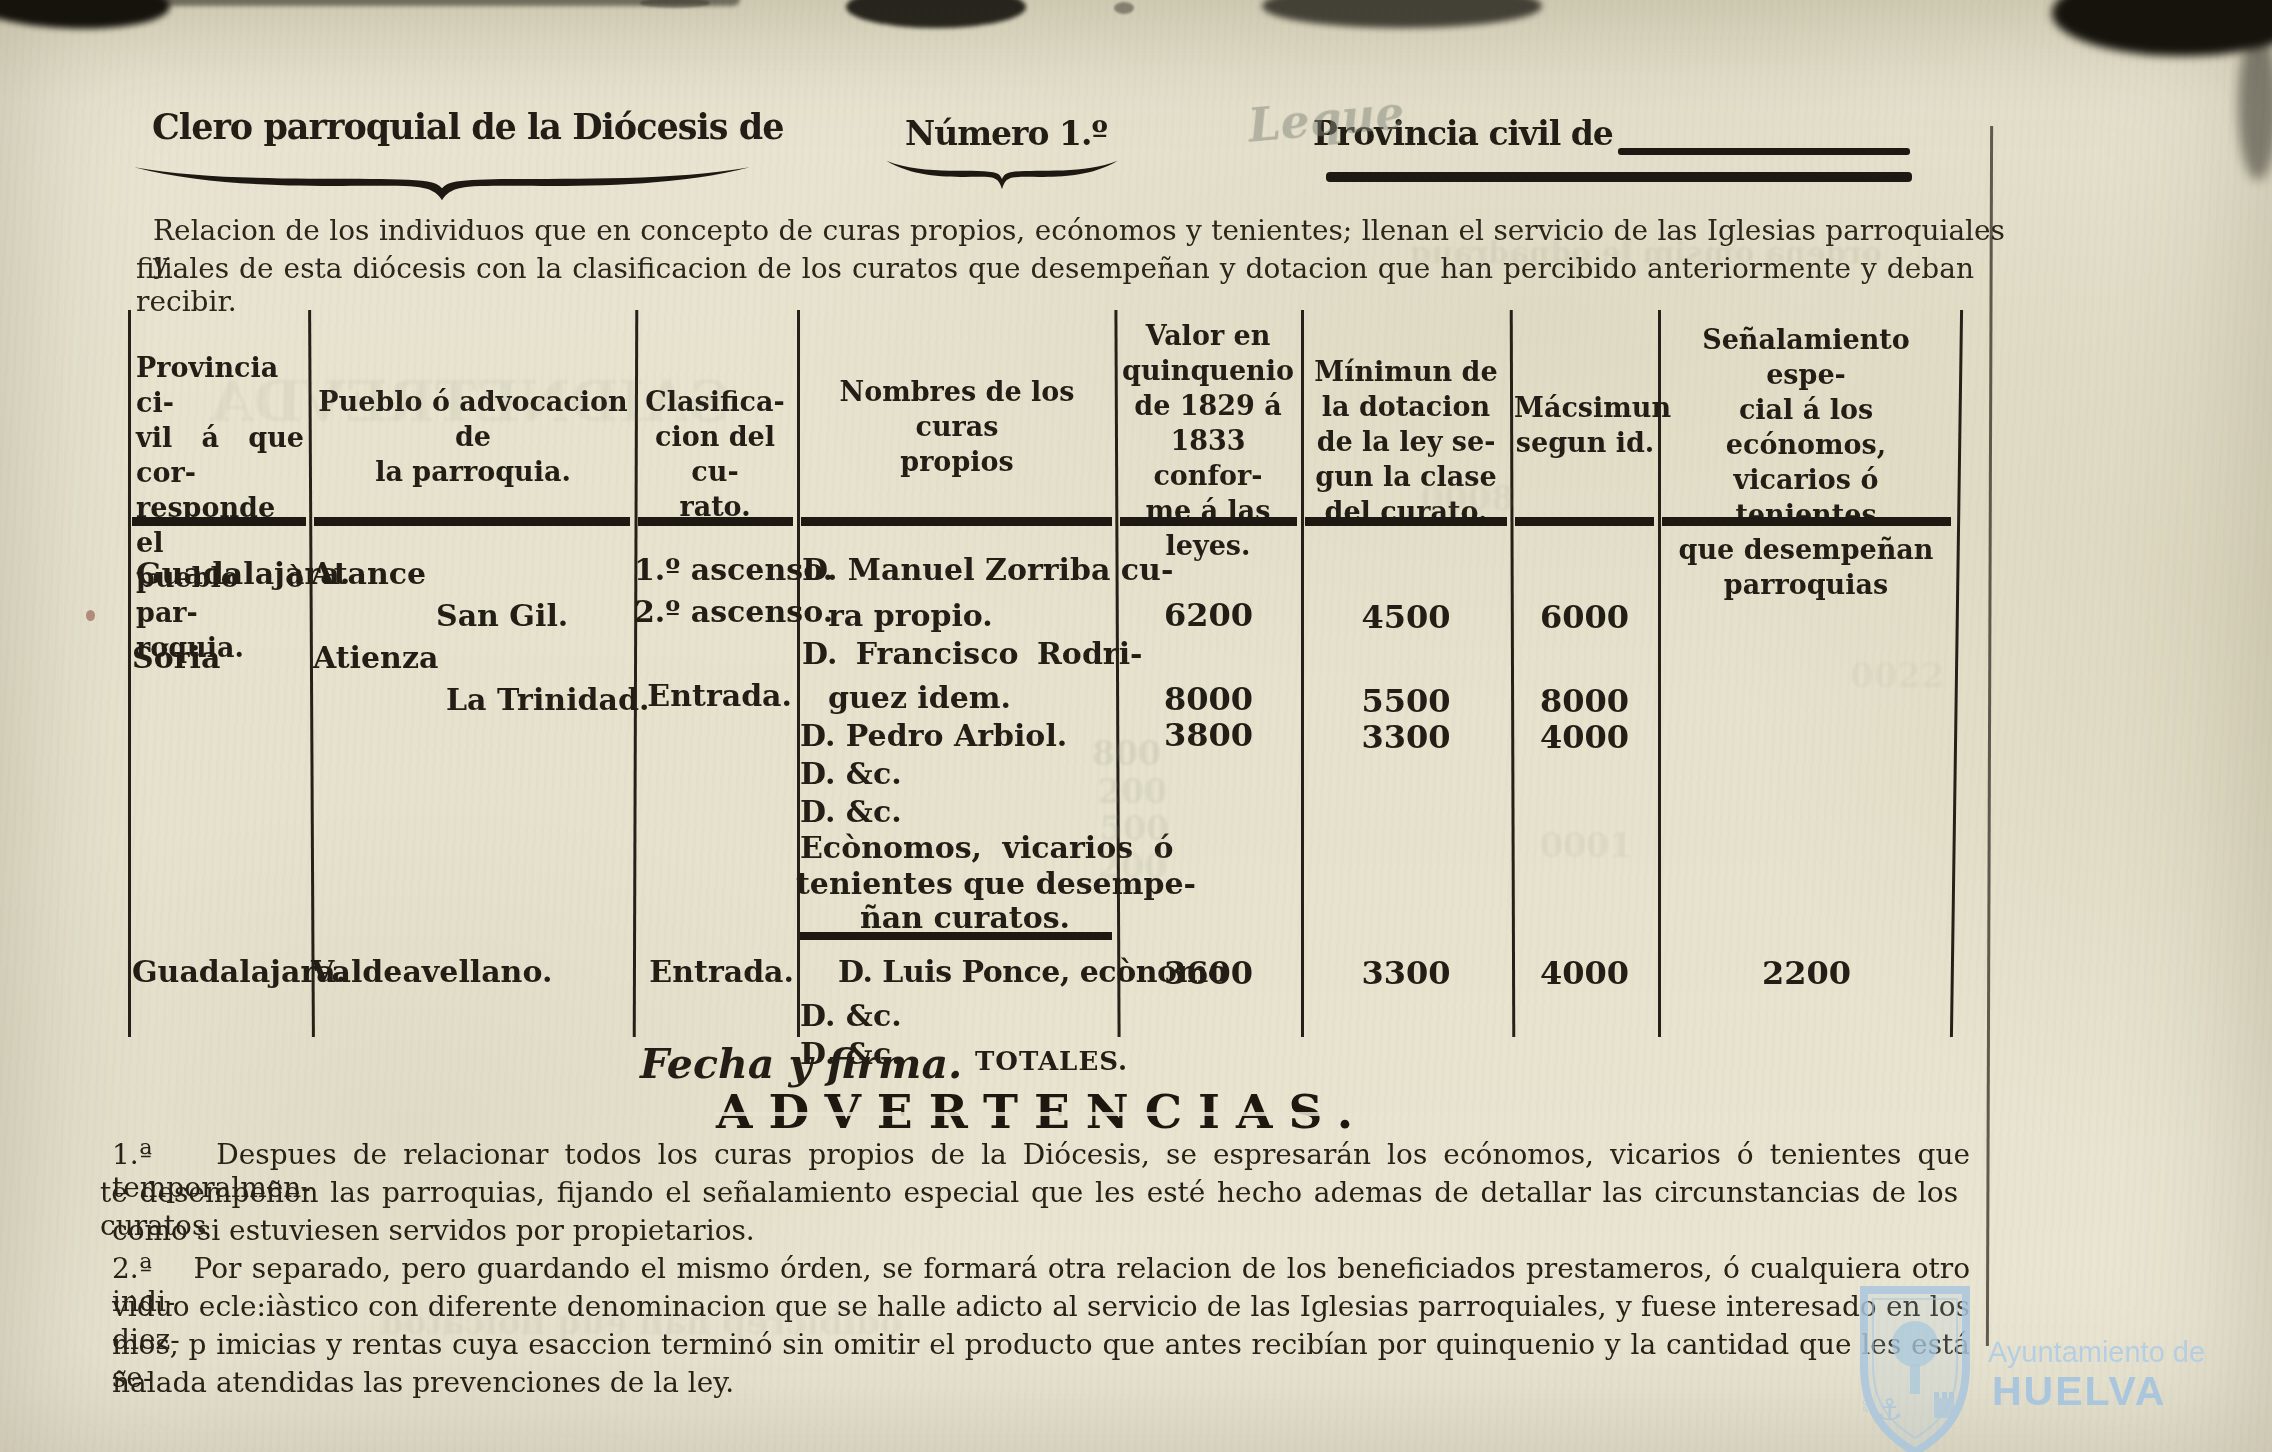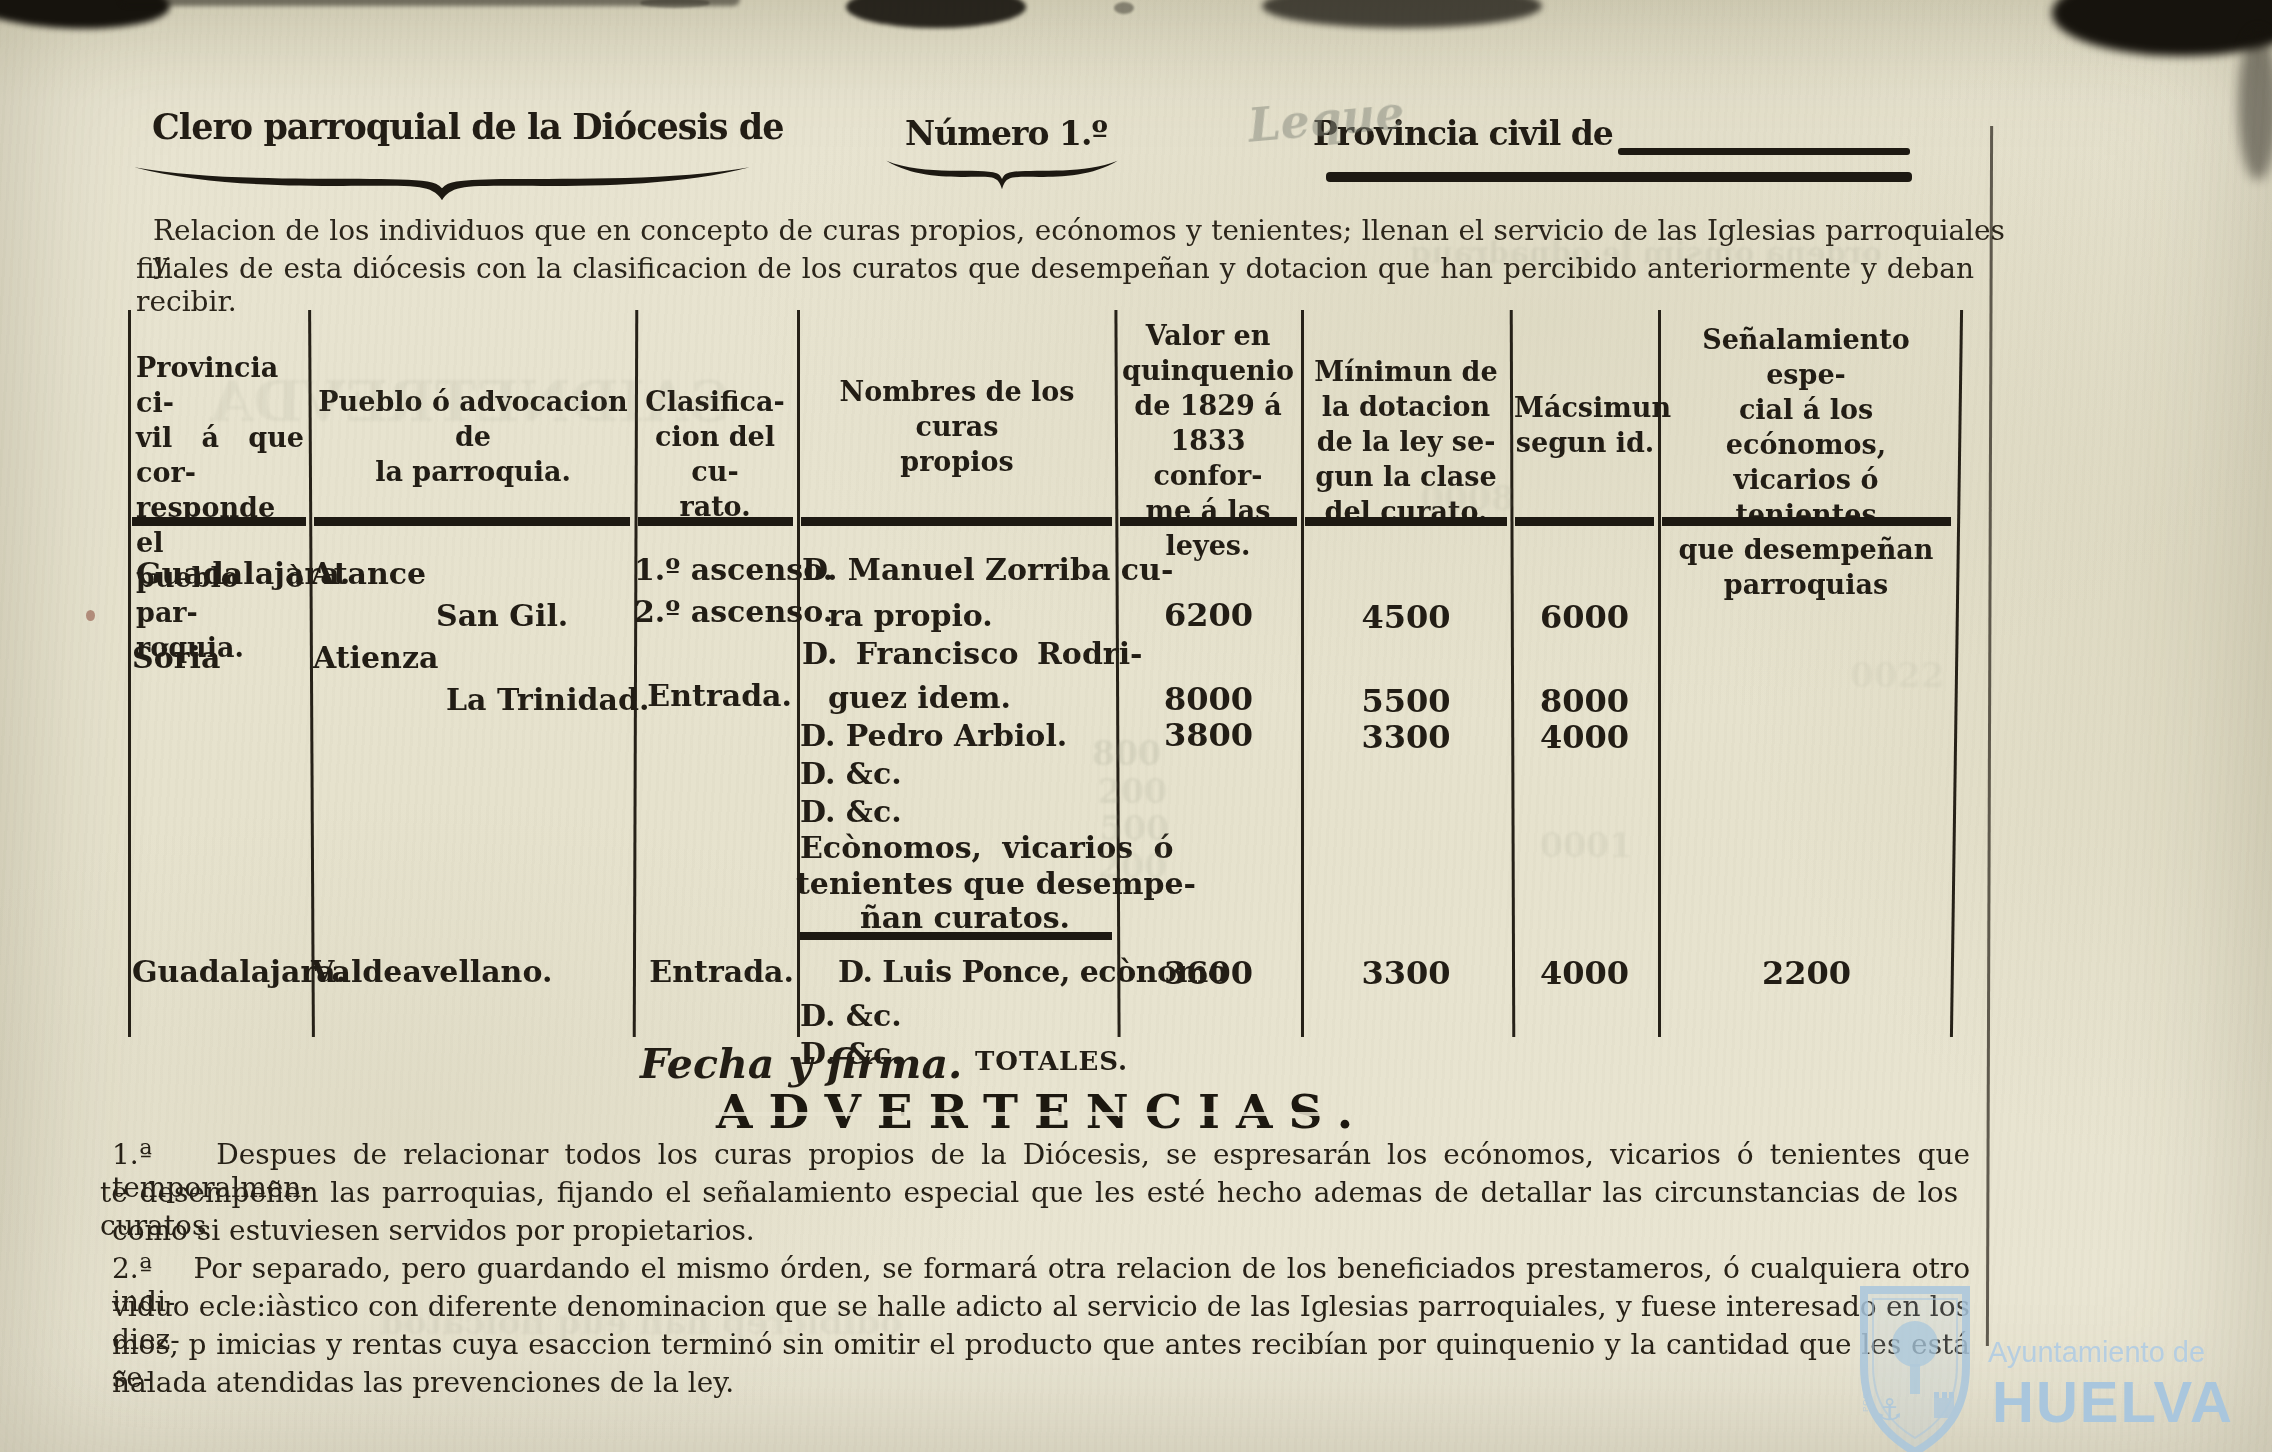--- a/index.html
+++ b/index.html
@@ -192,15 +192,15 @@
     <rect x="62" y="82" width="10" height="30" fill="#a9c6dd" opacity=".9"></rect>
     <text x="28" y="138" font-size="30" fill="#a9c6dd" font-family="DejaVu Sans, sans-serif">⚓</text>
     <rect x="86" y="116" width="20" height="20" fill="#a9c6dd" opacity=".85"></rect>
     <rect x="86" y="110" width="5" height="6" fill="#a9c6dd"></rect>
       <rect x="94" y="110" width="5" height="6" fill="#a9c6dd"></rect>
       <rect x="101" y="110" width="5" height="6" fill="#a9c6dd"></rect>
     <text transform="rotate(-90 20 130)" x="20" y="130" font-size="8" letter-spacing="1" fill="#a9c6dd" opacity=".8" font-family="Liberation Sans, sans-serif">PORTUS MAR</text>
     <text transform="rotate(90 114 58)" x="114" y="58" font-size="8" letter-spacing="1" fill="#a9c6dd" opacity=".8" font-family="Liberation Sans, sans-serif">CUSTODIA</text>
   </svg>
   <div class="wm" style="left:1988px;top:1336px;font-size:29px;color:#b6cee1;">Ayuntamiento de</div>
-  <div class="wm" style="left:1992px;top:1368px;font-size:58px;font-weight:bold;letter-spacing:2px;color:#a9c6dd;">HUELVA</div>
+  <div class="wm" style="left:1992px;top:1368px;font-size:41px;font-weight:bold;letter-spacing:2px;color:#a9c6dd;">HUELVA</div>
 
 </div>
 
 </body></html>

